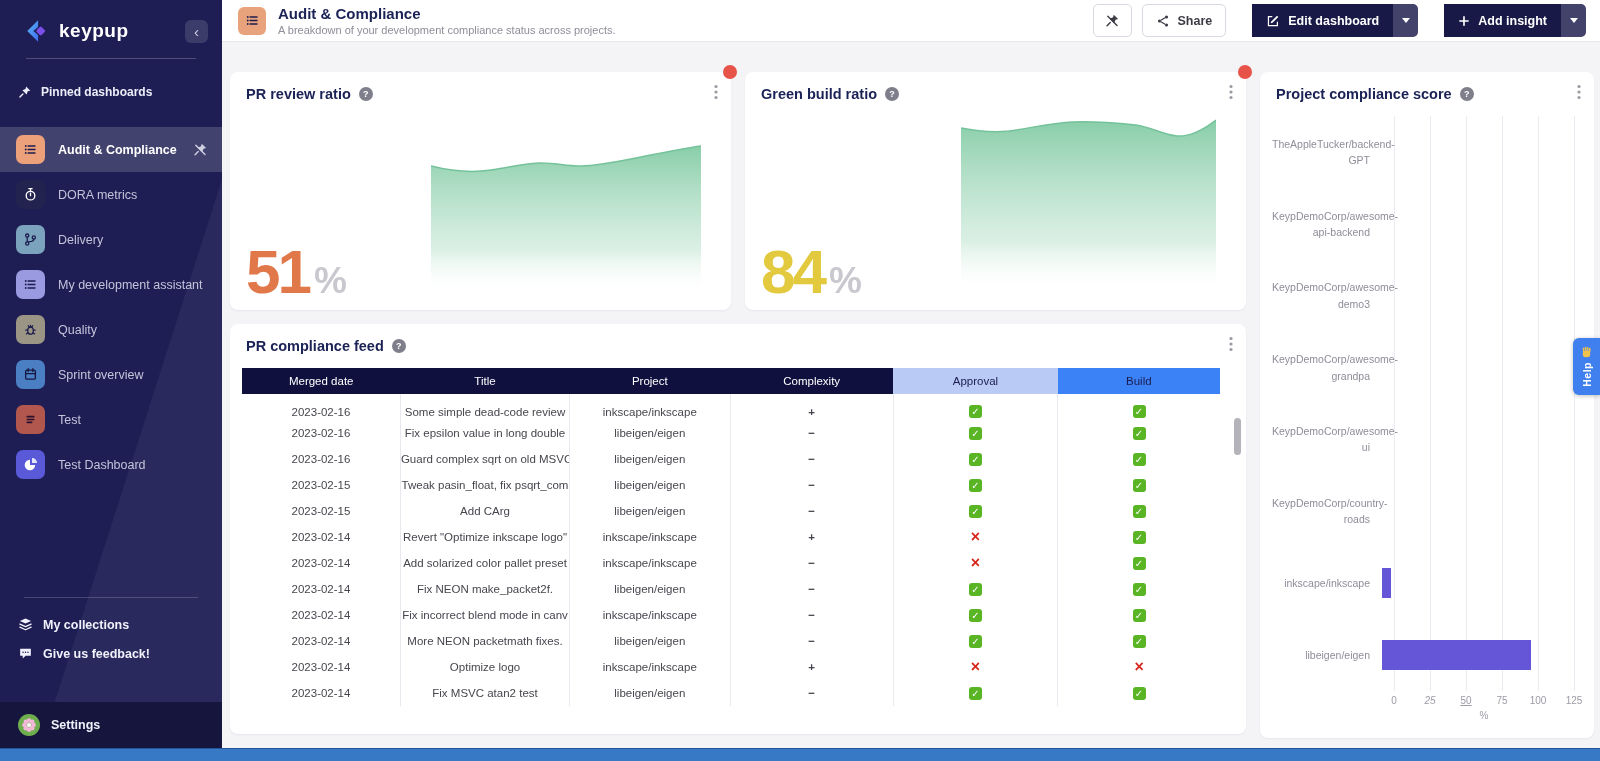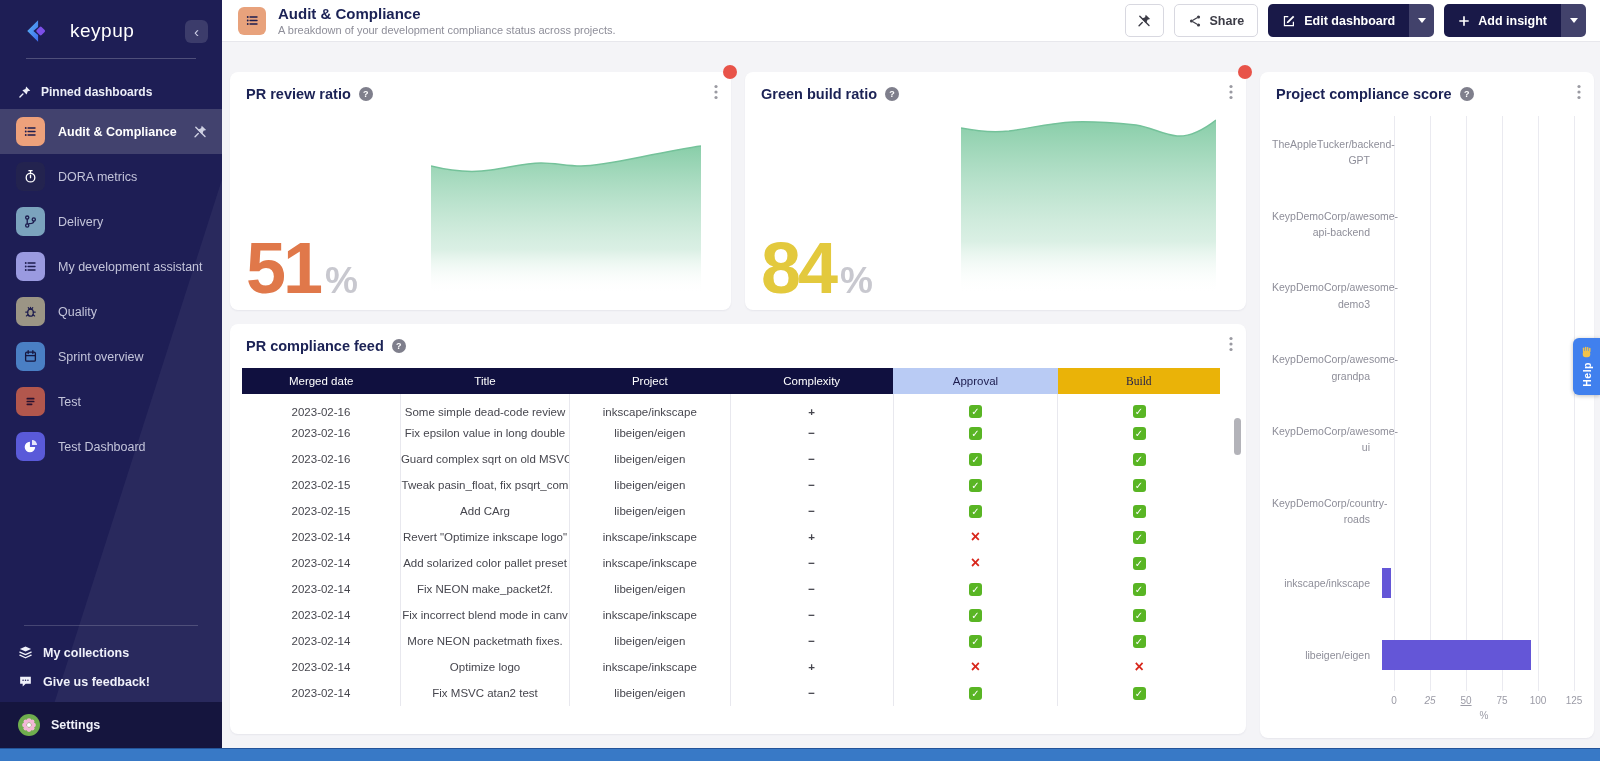--- a/index.html
+++ b/index.html
@@ -7,98 +7,98 @@
     font-family:"Liberation Sans","DejaVu Sans",sans-serif; background:#f4f4f7; }
   .app { display:flex; height:748px; }
 
   
   .sidebar { position:relative; width:222px; background:#1e1e55; color:#fff;
     display:flex; flex-direction:column; flex-shrink:0; overflow:hidden; }
   .sidebar::after { content:""; position:absolute; inset:0; pointer-events:none;
     background:rgba(255,255,255,.05);
     clip-path:polygon(100% 24%, 100% 100%, 18% 100%); }
   .logo-row { display:flex; align-items:center; padding:18px 14px 12px 24px; }
-  .logo-text { font-size:19px; font-weight:400; color:#fff; letter-spacing:.5px; margin-left:20px; flex:1; }
+  .logo-text { font-size:19px; font-weight:700; color:#fff; letter-spacing:.5px; margin-left:9px; flex:1; }
   .collapse-btn { width:23px; height:23px; border-radius:6px; background:#3c3c6b; border:none;
     color:#cfd0e6; font-size:15px; line-height:21px; text-align:center; cursor:pointer; }
   .side-divider { border:none; border-top:1px solid rgba(255,255,255,.22); margin:2px 26px 0 26px; }
   .new-dash-btn { margin:20px 16px 0 16px; height:35px; background:transparent;
     border:1px solid rgba(255,255,255,.55); border-radius:8px; color:#fff;
     font-size:12.5px; font-weight:700; cursor:pointer; display:flex; align-items:center; justify-content:center; gap:7px; }
-  .pinned-row { display:flex; align-items:center; gap:9px; padding:26px 16px 10px 18px;
+  .pinned-row { display:flex; align-items:center; gap:9px; padding:26px 16px 28px 18px;
     font-size:12px; font-weight:700; color:#eceef8; }
   .side-items { display:flex; flex-direction:column; }
   .side-item { display:flex; align-items:center; gap:13px; padding:8px 14px 8px 16px;
     cursor:pointer; position:relative; z-index:1; }
   .side-item.active { background:#42426e; }
   .ibox { width:29px; height:29px; border-radius:7px; display:flex; align-items:center;
     justify-content:center; flex-shrink:0; }
   .ilabel { font-size:12.5px; color:#c3c4da; flex:1; }
   .side-item.active .ilabel { color:#fff; font-weight:700; }
   .pin-btn { opacity:.9; display:flex; }
   .side-spacer { flex:1; }
   .side-footer { position:relative; z-index:1; padding:0 0 6px 0; }
   .foot-divider { border:none; border-top:1px solid rgba(255,255,255,.18); margin:0 24px 12px 24px; }
   .foot-item { display:flex; align-items:center; gap:10px; padding:7px 18px;
     font-size:12.5px; font-weight:700; color:#f0f1fa; cursor:pointer; }
   .settings-bar { position:relative; z-index:1; height:46px; background:#15153e;
-    display:flex; align-items:center; gap:11px; padding:0 18px; cursor:pointer; }
+    display:flex; align-items:center; gap:11px; padding:0 18px; cursor:pointer;margin-top:28px; }
   .settings-label { font-size:12.5px; font-weight:700; color:#f0f1fa; }
 
   
   .main { flex:1; display:flex; flex-direction:column; min-width:0; }
   .topbar { height:42px; background:#fff; border-bottom:1px solid #e7e7ec;
     display:flex; align-items:center; padding:0 14px 0 16px; gap:12px; }
   .topbar-icon { width:28px; height:28px; border-radius:6px; background:#e8a27c;
     display:flex; align-items:center; justify-content:center; }
   .topbar-titles { flex:1; min-width:0; }
   .page-title { font-size:15px; font-weight:700; color:#1b2255; line-height:1.25; }
   .page-subtitle { font-size:11px; color:#8e8e99; }
   .topbar-actions { display:flex; align-items:center; gap:10px; }
   .btn-white { height:33px; background:#fff; border:1px solid #d8d8e0; border-radius:5px;
     display:flex; align-items:center; gap:8px; padding:0 13px; font-size:12.5px;
     font-weight:700; color:#3c3c46; cursor:pointer; }
   .btn-white.icon-only { width:39px; justify-content:center; padding:0; }
   .split-btn { display:flex; height:33px; border-radius:5px; overflow:hidden; cursor:pointer; }
   .split-main { background:#191948; color:#fff; display:flex; align-items:center; gap:8px;
-    padding:8px 14px; font-size:12.5px; font-weight:700; border:none; cursor:pointer; }
+    padding:8px 14px; font-size:12.5px; font-weight:700; border:none; cursor:pointer;margin-left:16px; }
   .split-caret { width:25px; background:#42426b; border:none; display:flex;
     align-items:center; justify-content:center; cursor:pointer; }
   .caret-down { width:0; height:0; border-left:4px solid transparent;
     border-right:4px solid transparent; border-top:5px solid #fff; }
 
   .canvas { flex:1; display:flex; gap:14px; padding:30px 6px 0 8px; }
   .left-col { flex:1; display:flex; flex-direction:column; gap:14px; min-width:0; }
   .widget { position:relative; background:#fff; border-radius:8px;
     box-shadow:0 1px 2px rgba(20,20,60,.06); }
   .widget-title-row { display:flex; align-items:center; gap:8px; padding:14px 16px 0 16px; }
   .widget-title { font-size:14.5px; font-weight:700; color:#1b2255; }
   .qmark { width:14px; height:14px; border-radius:50%; background:#7f7f8c; color:#fff;
     font-size:9px; font-weight:700; display:inline-flex; align-items:center; justify-content:center; }
   .dots-menu { position:absolute; top:12px; right:13px; cursor:pointer; }
   .alert-dot { position:absolute; top:-7px; right:-6px; width:14px; height:14px;
     border-radius:50%; background:#e85349; z-index:4; }
 
   .kpi-row { display:flex; gap:14px; height:238px; }
   .kpi { flex:1; min-width:0; }
   .kpi-num-wrap { position:absolute; left:16px; bottom:8px; display:flex; align-items:baseline; }
-  .kpi-num { font-size:72px; font-weight:700; line-height:.95; letter-spacing:-3px; }
+  .kpi-num { font-size:62px; font-weight:700; line-height:.95; letter-spacing:-3px; }
   .kpi-num.orange { color:#e0784a; }
   .kpi-num.yellow { color:#e3c93d; }
   .kpi-unit { font-size:37px; font-weight:700; color:#c8c8cf; margin-left:5px; }
   .kpi-chart { position:absolute; right:30px; bottom:16px; }
 
   
   .feed { height:410px; overflow:hidden; }
   .feed-table-wrap { margin:14px 26px 0 12px; height:338px; overflow:hidden; }
   table.feed-tbl { width:100%; border-collapse:collapse; table-layout:fixed; }
   .feed-tbl th { height:26px; font-size:11.5px; font-weight:500; }
   .feed-tbl th.h-dark { background:#10103f; color:#fff; }
   .feed-tbl th.h-approval { background:#b9cbf4; color:#1c1c4e; }
-  .feed-tbl th.h-build { background:#eab308; color:#1c1c4e;font-family:Liberation Serif, serif; }
+  .feed-tbl th.h-build { background:#3b82f6; color:#1c1c4e; }
   .feed-tbl td { height:26px; font-size:11.5px; color:#46464e; text-align:center;
     white-space:nowrap; overflow:hidden; }
   .feed-tbl tbody td + td { border-left:1px solid #e8e8ee; }
   .feed-tbl tbody tr:first-child td { padding-top:9px; }
   .c-complex { font-size:15px; font-weight:700; color:#55555d; }
   .ck { display:inline-block; width:13px; height:13px; background:#59b524; border-radius:3px;
     color:#fff; font-size:10px; font-weight:700; line-height:13px; }
   .cx { color:#d8271c; font-size:16px; font-weight:700; line-height:13px; }
   .vscroll { position:absolute; right:5px; top:94px; width:7px; height:37px;
     background:#b3b3b9; border-radius:4px; cursor:grab; }

